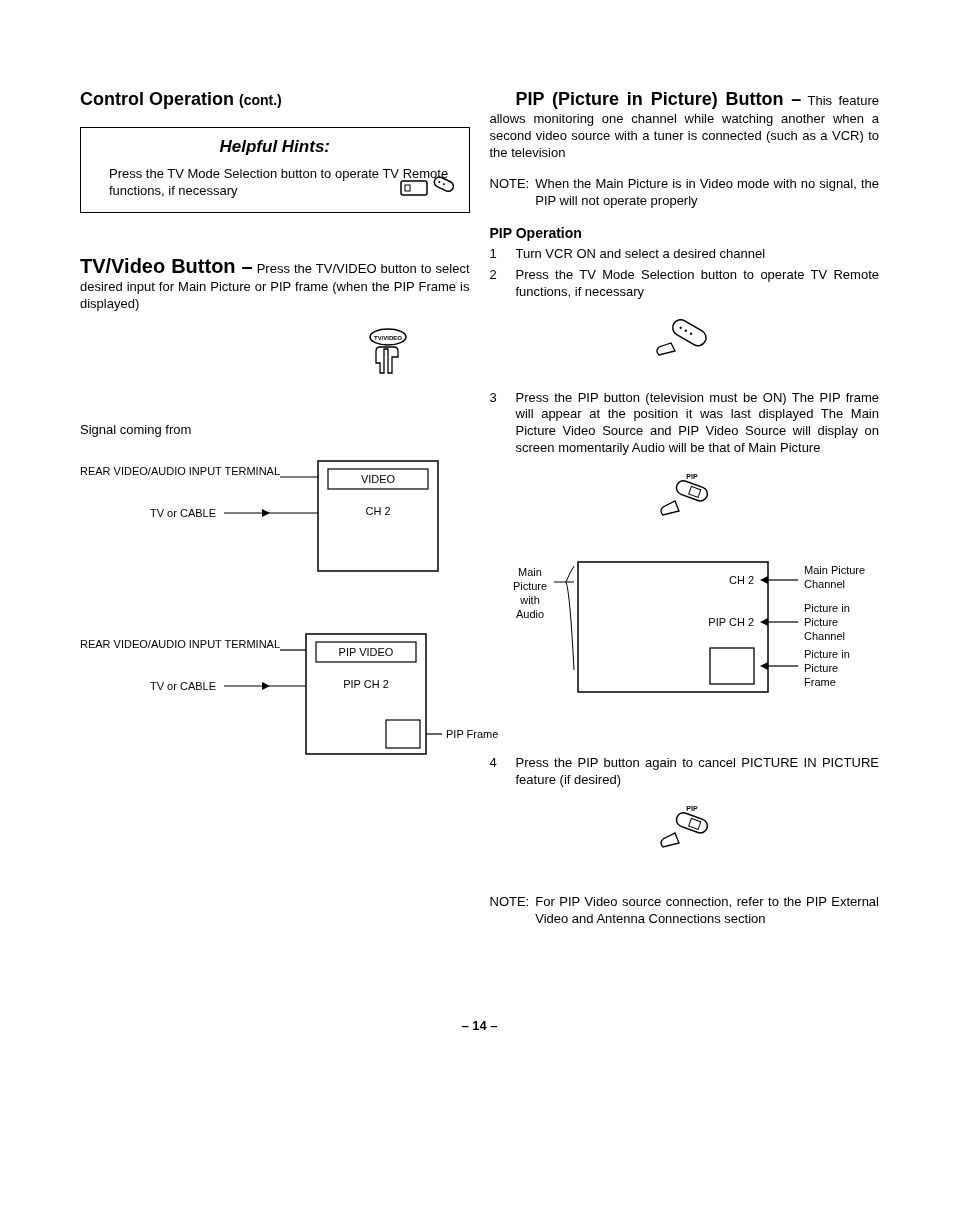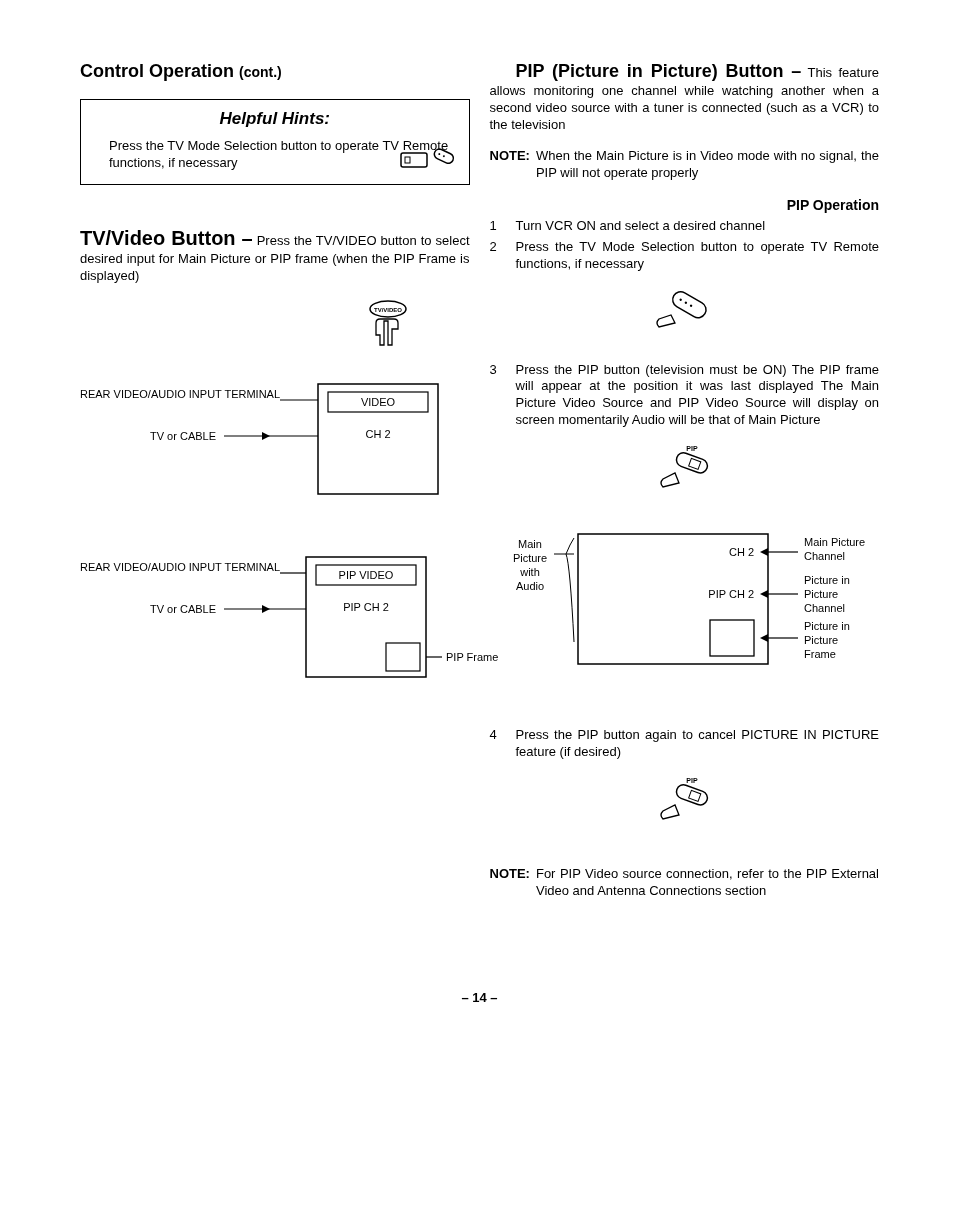--- a/index.html
+++ b/index.html
@@ -9,20 +9,21 @@
     background: #fff;
     margin: 0;
     padding: 60px 75px 40px 80px;
     width: 954px;
     box-sizing: border-box;
     line-height: 1.3;
   }
   .cols {
     display: flex;
     gap: 20px;
+    margin-top: 28px;
   }
   .col {
     flex: 1;
     min-width: 0;
   }
   h1.section-title {
     font-size: 18px;
     font-weight: bold;
     margin: 0 0 16px 0;
   }
@@ -57,21 +58,20 @@
     text-align: justify;
   }
   .run-in {
     font-weight: bold;
     font-size: 20px;
   }
   .subhead {
     font-weight: bold;
     font-size: 14px;
     margin: 14px 0 4px 0;
-    text-align: right;
   }
   ol.steps {
     list-style: none;
     padding: 0;
     margin: 0;
   }
   ol.steps li {
     display: flex;
     gap: 14px;
     margin-bottom: 4px;
@@ -81,21 +81,21 @@
     width: 12px;
     flex-shrink: 0;
   }
   .note-block {
     display: flex;
     gap: 6px;
     margin: 10px 0;
     text-align: justify;
   }
   .note-label {
-    font-weight: bold;
+    font-weight: normal;
     flex-shrink: 0;
   }
   .center-icon {
     text-align: center;
     margin: 14px 0 20px 0;
   }
   .diagram {
     margin: 18px 0 40px 0;
     font-size: 11px;
   }
@@ -146,20 +146,21 @@
     </p>
 
     <div class="center-icon" style="text-align:right; padding-right:60px;">
       <svg width="44" height="56" viewBox="0 0 44 56">
         <ellipse cx="22" cy="10" rx="18" ry="8" fill="none" stroke="#000" stroke-width="1.5"></ellipse>
         <text x="22" y="13" text-anchor="middle" font-size="6" font-weight="bold">TV/VIDEO</text>
         <path d="M18 22 L18 46 L14 46 L14 36 L10 36 L10 24 Q10 20 14 20 L28 20 Q32 20 32 24 L32 30 L26 30 L26 46 L22 46 L22 22 Z" fill="none" stroke="#000" stroke-width="1.3"></path>
       </svg>
     </div>
 
+    <div class="sig-label">Signal coming from</div>
 
     <div class="diagram">
       <svg width="390" height="130" viewBox="0 0 390 130">
         <text x="0" y="18" font-size="11">REAR VIDEO/AUDIO INPUT TERMINAL</text>
         <line x1="200" y1="20" x2="238" y2="20" stroke="#000" stroke-width="1.2"></line>
         <text x="70" y="60" font-size="11">TV or CABLE</text>
         <line x1="144" y1="56" x2="190" y2="56" stroke="#000" stroke-width="1.2"></line>
         <polygon points="190,56 182,52 182,60" fill="#000"></polygon>
         <rect x="238" y="4" width="120" height="110" fill="none" stroke="#000" stroke-width="1.5"></rect>
         <rect x="248" y="12" width="100" height="20" fill="none" stroke="#000" stroke-width="1.2"></rect>

